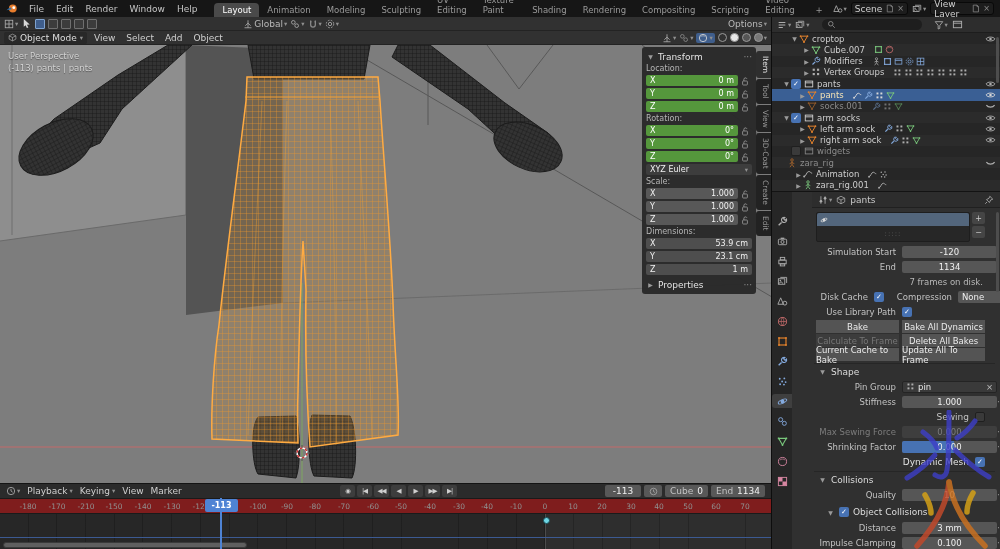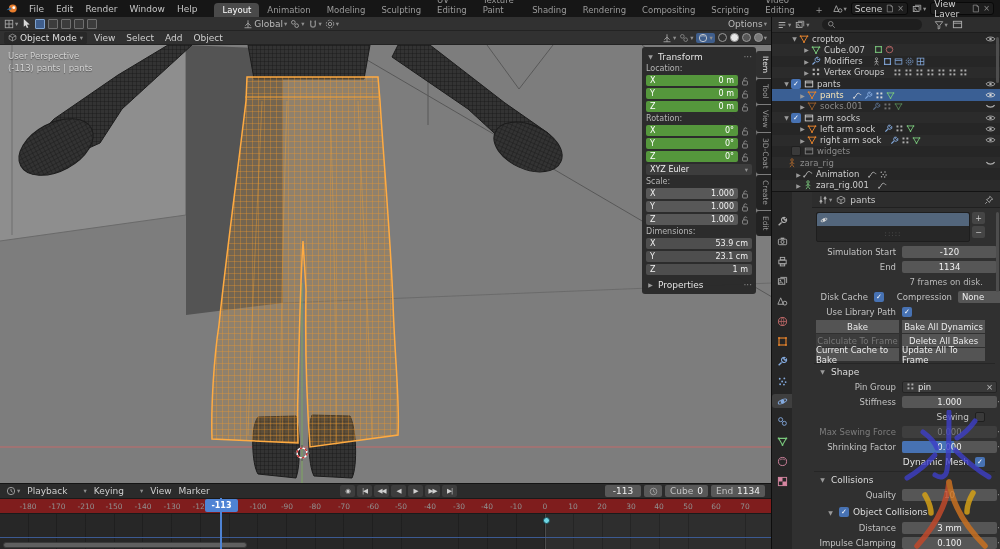--- a/index.html
+++ b/index.html
@@ -47,21 +47,21 @@
 .np-dd{width:106px;background:#3d3d3d}
 .np-dd .car{margin-left:auto}
 .lock{color:#a0a0a0;flex:0 0 auto}
 
 .stabs{position:absolute;top:6px;right:0;width:15px;display:flex;flex-direction:column;gap:1px}
 .stab{writing-mode:vertical-rl;font-size:7.5px;color:#9a9a9a;background:#222;padding:5px 1px;border-radius:3px 0 0 3px;text-align:center}
 .stab.act{background:#2e2e2e;color:#e8e8e8}
 
 .tl{height:66px;background:#2b2b2b;border-top:1px solid #141414;flex:0 0 auto;position:relative}
 .tl-h{height:14px;display:flex;align-items:center;gap:7px;padding:0 6px;position:relative}
-.tl-menu{color:#cfcfcf;display:flex;align-items:center;gap:16px}
+.tl-menu{color:#cfcfcf;display:flex;align-items:center;gap:2px}
 .transport{position:absolute;left:340px;top:1px;display:flex;gap:2px}
 .tbtn{min-width:15px;height:12px;background:#3d3d3d;border-radius:2px;color:#cfcfcf;font-size:6.5px;display:flex;align-items:center;justify-content:center;letter-spacing:-1px;padding:0 2px}
 .tl-hr{margin-left:auto;display:flex;gap:3px;align-items:center}
 .chip{background:#585858;border-radius:2px;height:12px;display:flex;align-items:center;justify-content:center;color:#f0f0f0;padding:0 5px;gap:4px}
 .chip .lb{color:#c3c3c3}
 .ruler{height:16px;background:#7f1d1d;border-top:1px solid #1a1a1a;border-bottom:1px solid #1a1a1a;position:relative}
 .rlab{position:absolute;top:0;line-height:15px;transform:translateX(-50%);color:#919191;font-size:7.5px}
 .track{height:36px;position:relative;background:#2e2e2e}
 .track .grid{position:absolute;inset:0;background:repeating-linear-gradient(90deg,transparent 0 27.7px,rgba(0,0,0,.20) 27.7px 28.7px)}
 .prerange{position:absolute;top:0;bottom:0;left:0;width:545px;background:rgba(0,0,0,.15)}

